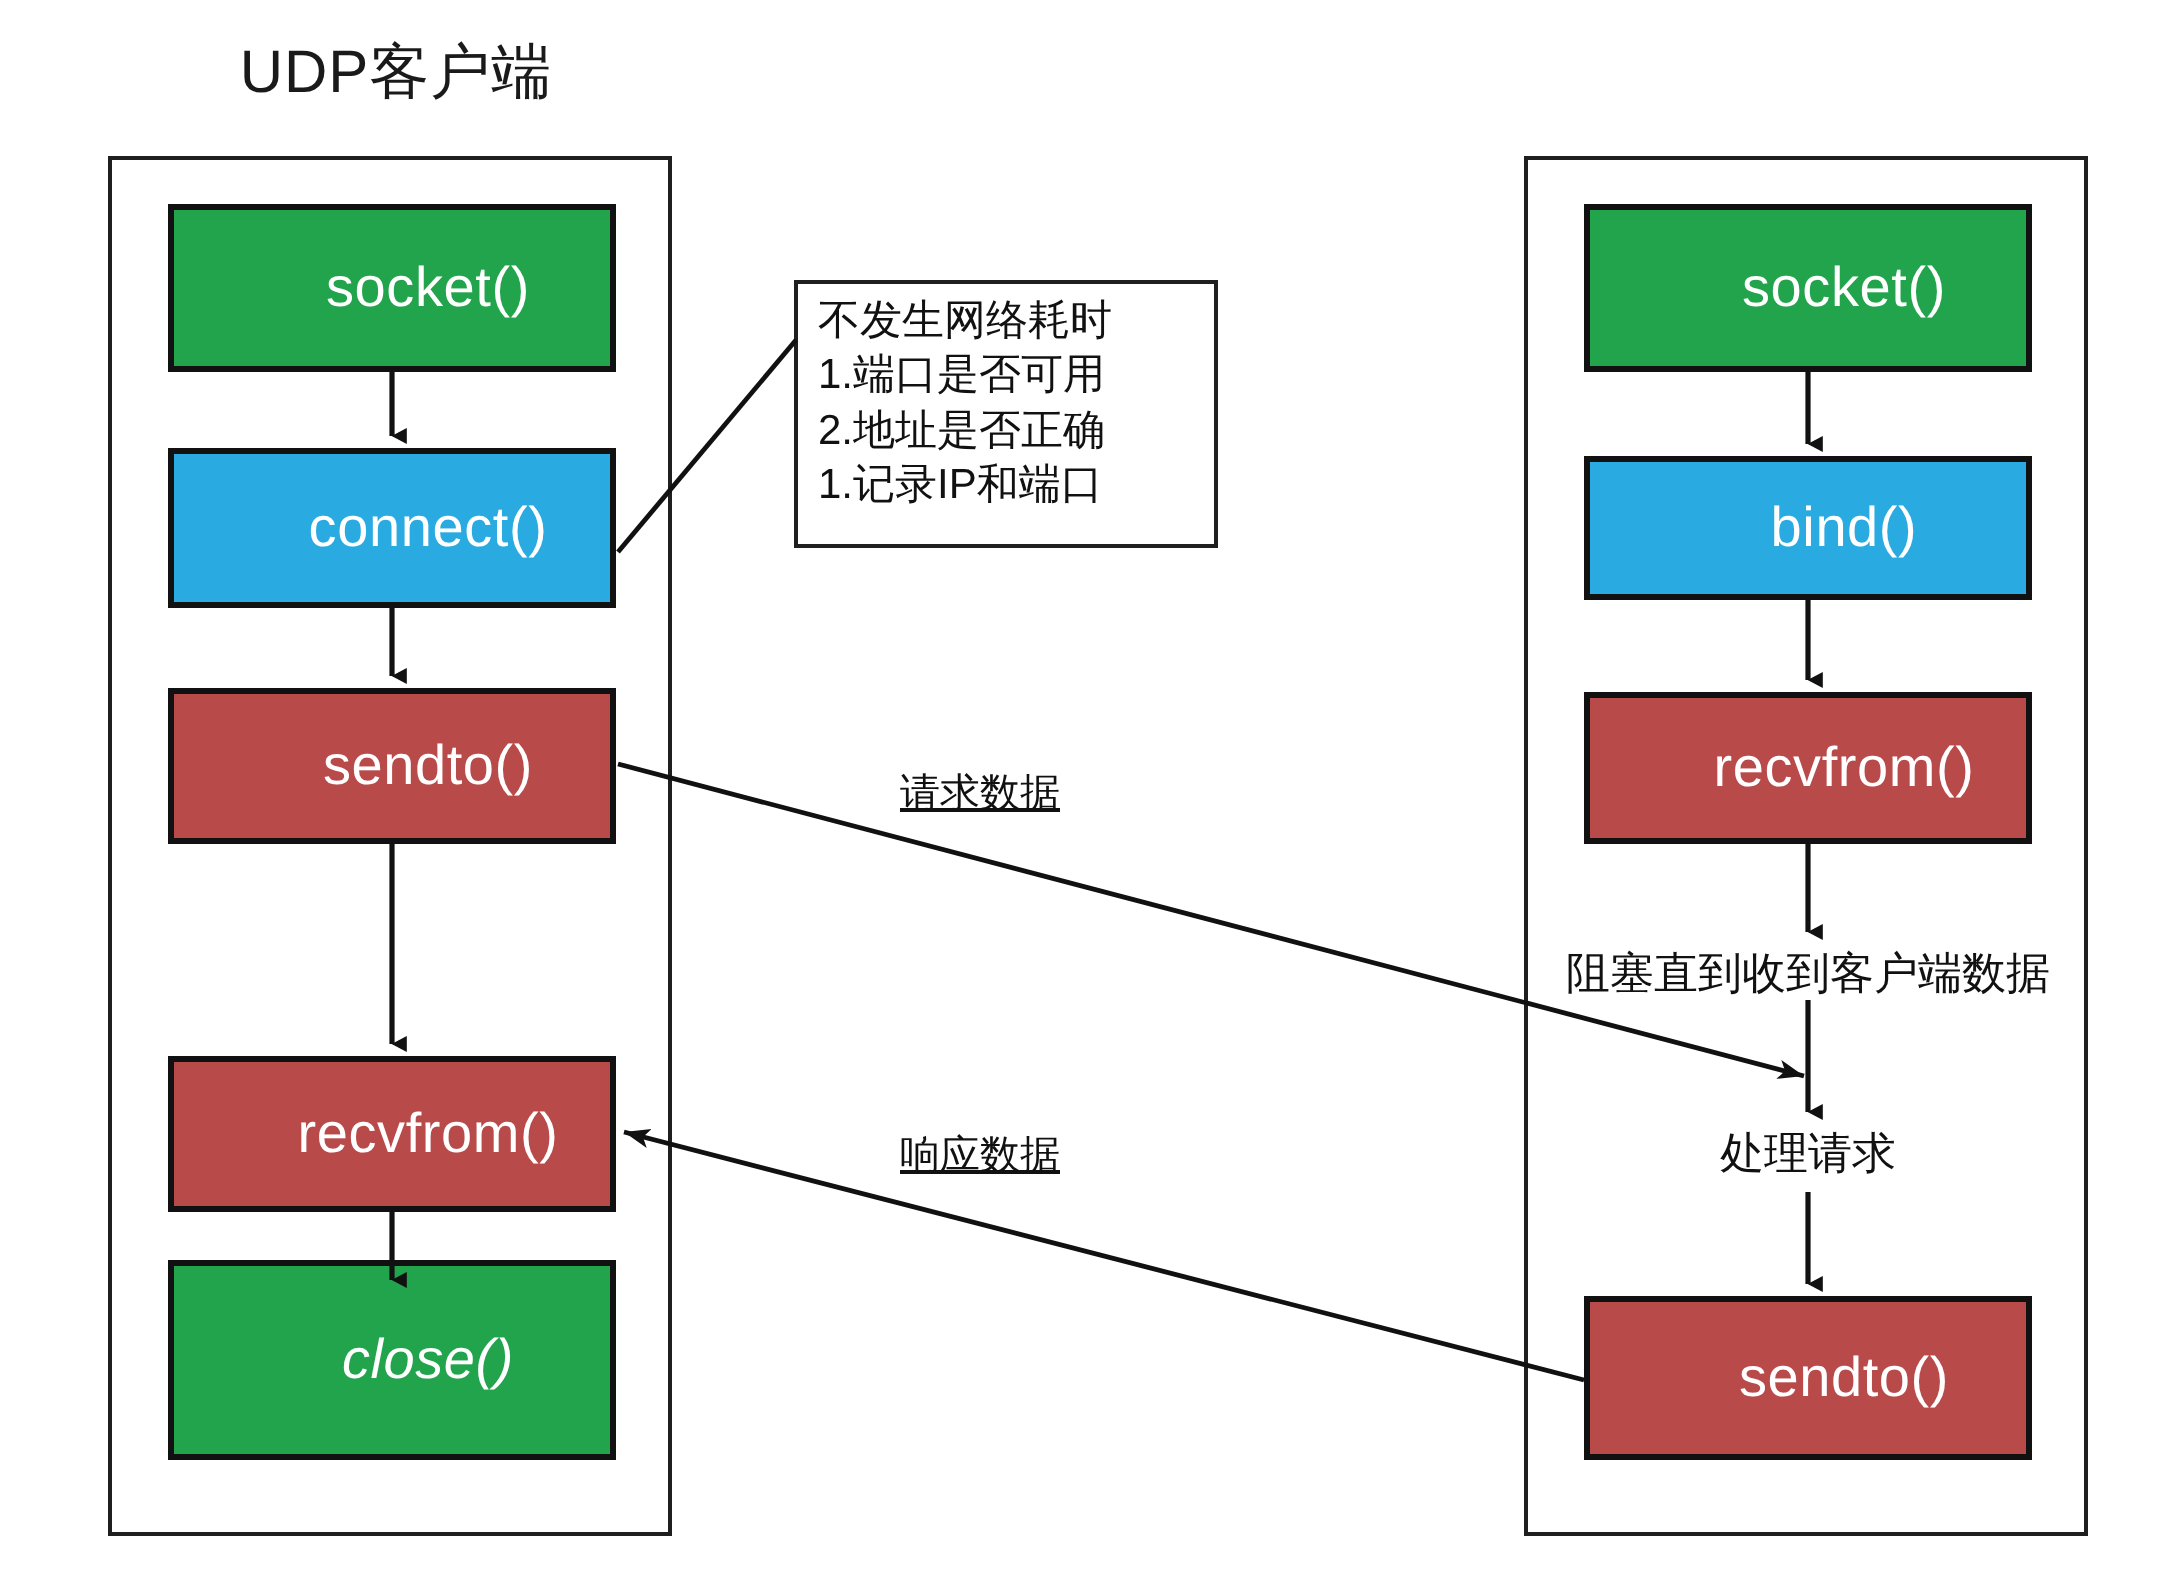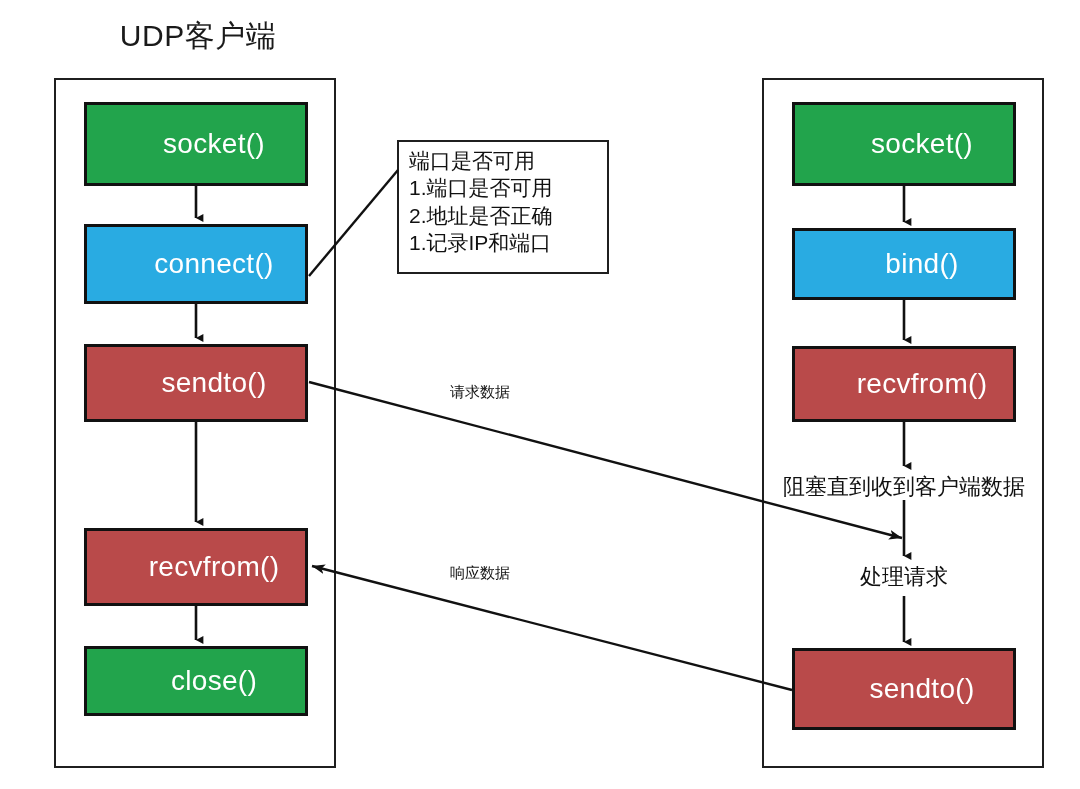--- a/index.html
+++ b/index.html
@@ -55,23 +55,24 @@
     padding: 5px 10px 6px 10px;
     font-size: 21px;
     line-height: 1.30;
     color: #111111;
     white-space: nowrap;
   }
   .note-line { display: block; }
 
   .flow-label {
     position: absolute;
-    font-size: 15px;
+    font-size: 20px;
     color: #111111;
     white-space: nowrap;
+    text-decoration: underline;
   }
   .side-label {
     position: absolute;
     font-size: 22px;
     color: #111111;
     white-space: nowrap;
     text-align: center;
   }
   svg.overlay {
     position: absolute;
@@ -93,36 +94,36 @@
   <div class="lane" style="left:736px; top:78px; width:282px; height:690px;"></div>
 
   <div class="node green" style="left:58px; top:102px; width:224px; height:84px;">socket()</div>
 
   <div class="node blue" style="left:58px; top:224px; width:224px; height:80px;text-align:right;">connect()</div>
 
   <div class="node red" style="left:58px; top:344px; width:224px; height:78px;">sendto()</div>
 
   <div class="node red" style="left:58px; top:528px; width:224px; height:78px;">recvfrom()</div>
 
-  <div class="node green" style="left:58px; top:646px; width:224px; height:70px;">close()</div>
+  <div class="node green" style="left:58px; top:630px; width:224px; height:100px;font-style:italic;">close()</div>
 
   <div class="node green" style="left:766px; top:102px; width:224px; height:84px;">socket()</div>
 
   <div class="node blue" style="left:766px; top:228px; width:224px; height:72px;">bind()</div>
 
   <div class="node red" style="left:766px; top:346px; width:224px; height:76px;">recvfrom()</div>
 
   <div class="node red" style="left:766px; top:648px; width:224px; height:82px;">sendto()</div>
 
   <div class="side-label" style="left:788px; top:562px; width:180px;">处理请求</div>
 
   <div class="side-label" style="left:728px; top:472px; width:300px;">阻塞直到收到客户端数据</div>
 
   <div class="note" style="left:371px; top:140px; width:212px; height:134px;">
-    <span class="note-line">端口是否可用</span>
+    <span class="note-line">不发生网络耗时</span>
     <span class="note-line">1.端口是否可用</span>
     <span class="note-line">2.地址是否正确</span>
     <span class="note-line">1.记录IP和端口</span>
   </div>
 
   <div class="flow-label" style="left:424px; top:383px;">请求数据</div>
   <div class="flow-label" style="left:424px; top:564px;">响应数据</div>
 
   <svg class="overlay" viewBox="0 0 1080 789" xmlns="http://www.w3.org/2000/svg">
     <defs>

